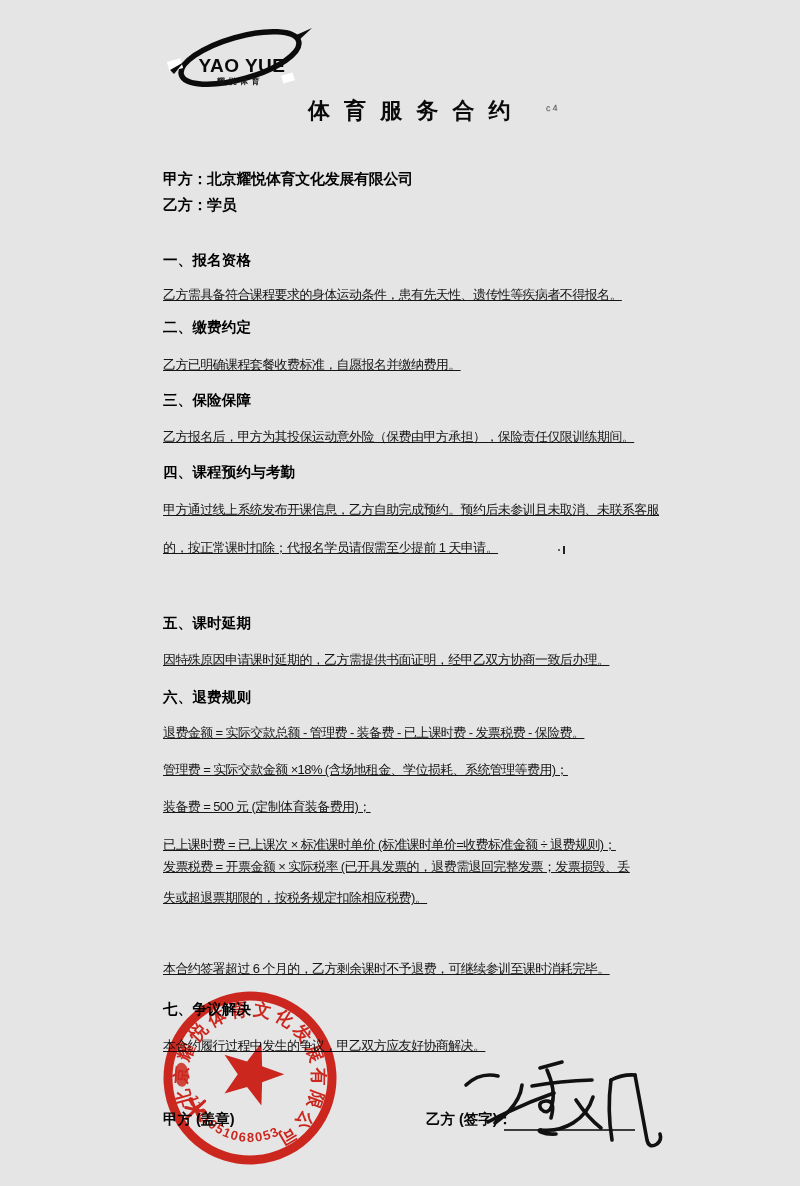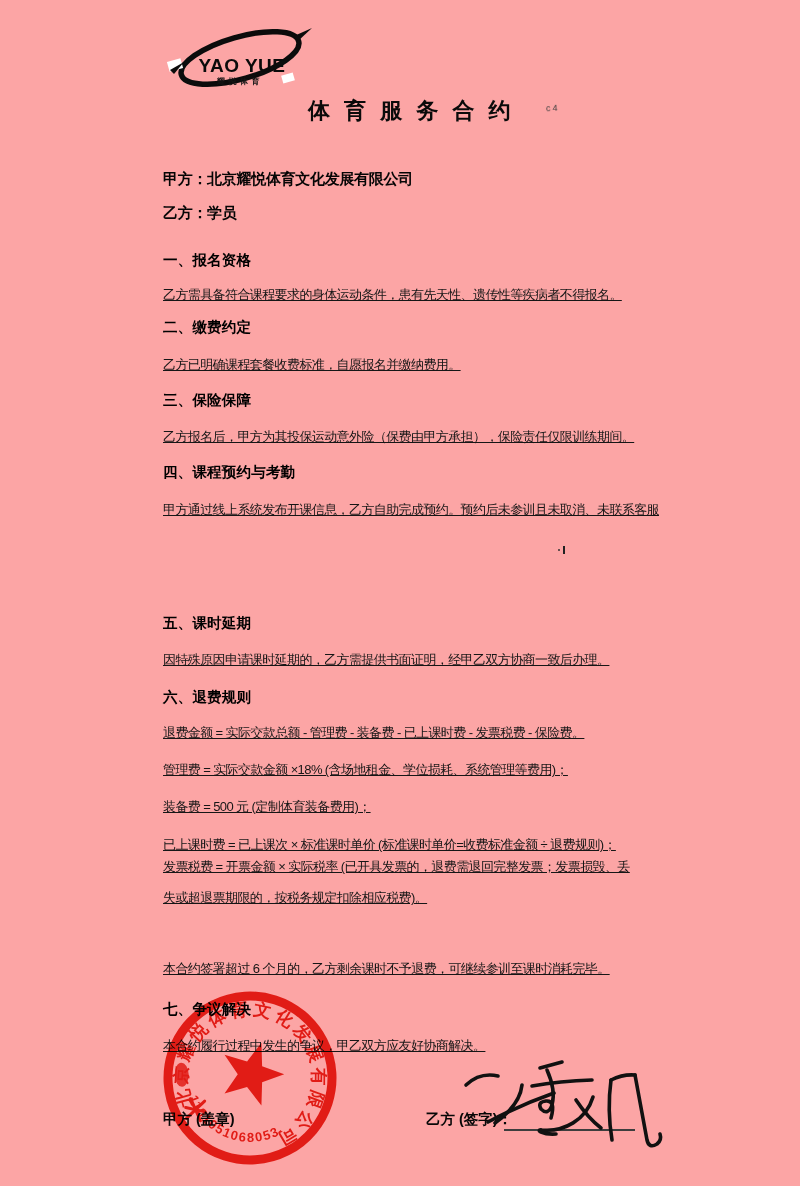--- a/index.html
+++ b/index.html
@@ -1,18 +1,18 @@
 <!DOCTYPE html>
 <html><head>
 <meta charset="utf-8">
 <style>
   html,body{margin:0;padding:0;background:#888;}
   .page{
     position:relative;width:800px;height:1186px;margin:0 auto;
-    background:#fca5a5;overflow:hidden;
+    background:#e5e5e5;overflow:hidden;
     font-family:"Liberation Sans", sans-serif;
   }
   .doc-title{
     position:absolute;left:308px;top:96px;
     font-size:22px;font-weight:bold;color:#0a0a0a;
     letter-spacing:4px;white-space:nowrap;
   }
   .smudge{
     position:absolute;left:546px;top:103px;
     font-size:9px;color:#3c3c3c;letter-spacing:2px;
@@ -72,33 +72,34 @@
       </g>
       <text x="76" y="48" text-anchor="middle" font-size="19" font-weight="bold" font-family="Liberation Sans, sans-serif" fill="#0a0a0a" letter-spacing="0.5">YAO YUE</text>
       <text x="74" y="60" text-anchor="middle" font-size="8" font-weight="bold" font-family="Liberation Sans, sans-serif" fill="#141414" letter-spacing="3.5">耀悦体育</text>
     </svg>
   </div>
 
   <div class="doc-title">体 育 服 务 合 约</div>
   <div class="smudge">c4</div>
 
   <div class="party" style="top:170px">甲方：北京耀悦体育文化发展有限公司</div>
-  <div class="party" style="top:204px">乙方：学员</div>
+  <div class="party" style="top:196px">乙方：学员</div>
 
   <div class="heading" style="top:251px">一、报名资格</div>
   <div class="bodyline" style="top:286px">乙方需具备符合课程要求的身体运动条件，患有先天性、遗传性等疾病者不得报名。</div>
 
   <div class="heading" style="top:318px">二、缴费约定</div>
   <div class="bodyline" style="top:356px">乙方已明确课程套餐收费标准，自愿报名并缴纳费用。</div>
 
   <div class="heading" style="top:391px">三、保险保障</div>
   <div class="bodyline" style="top:428px">乙方报名后，甲方为其投保运动意外险（保费由甲方承担），保险责任仅限训练期间。</div>
 
   <div class="heading" style="top:463px">四、课程预约与考勤</div>
   <div class="bodyline" style="top:501px">甲方通过线上系统发布开课信息，乙方自助完成预约。预约后未参训且未取消、未联系客服</div>
+  <div class="bodyline" style="top:539px">的，按正常课时扣除；代报名学员请假需至少提前 1 天申请。</div>
   <div class="artifact-tick"></div>
 
   <div class="heading" style="top:614px">五、课时延期</div>
   <div class="bodyline" style="top:651px">因特殊原因申请课时延期的，乙方需提供书面证明，经甲乙双方协商一致后办理。</div>
 
   <div class="heading" style="top:688px">六、退费规则</div>
   <div class="bodyline" style="top:724px">退费金额 = 实际交款总额 - 管理费 - 装备费 - 已上课时费 - 发票税费 - 保险费。</div>
   <div class="bodyline" style="top:761px">管理费 = 实际交款金额 ×18% (含场地租金、学位损耗、系统管理等费用)；</div>
   <div class="bodyline" style="top:798px">装备费 = 500 元 (定制体育装备费用)；</div>
   <div class="bodyline" style="top:836px">已上课时费 = 已上课次 × 标准课时单价 (标准课时单价=收费标准金额 ÷ 退费规则)；</div>

